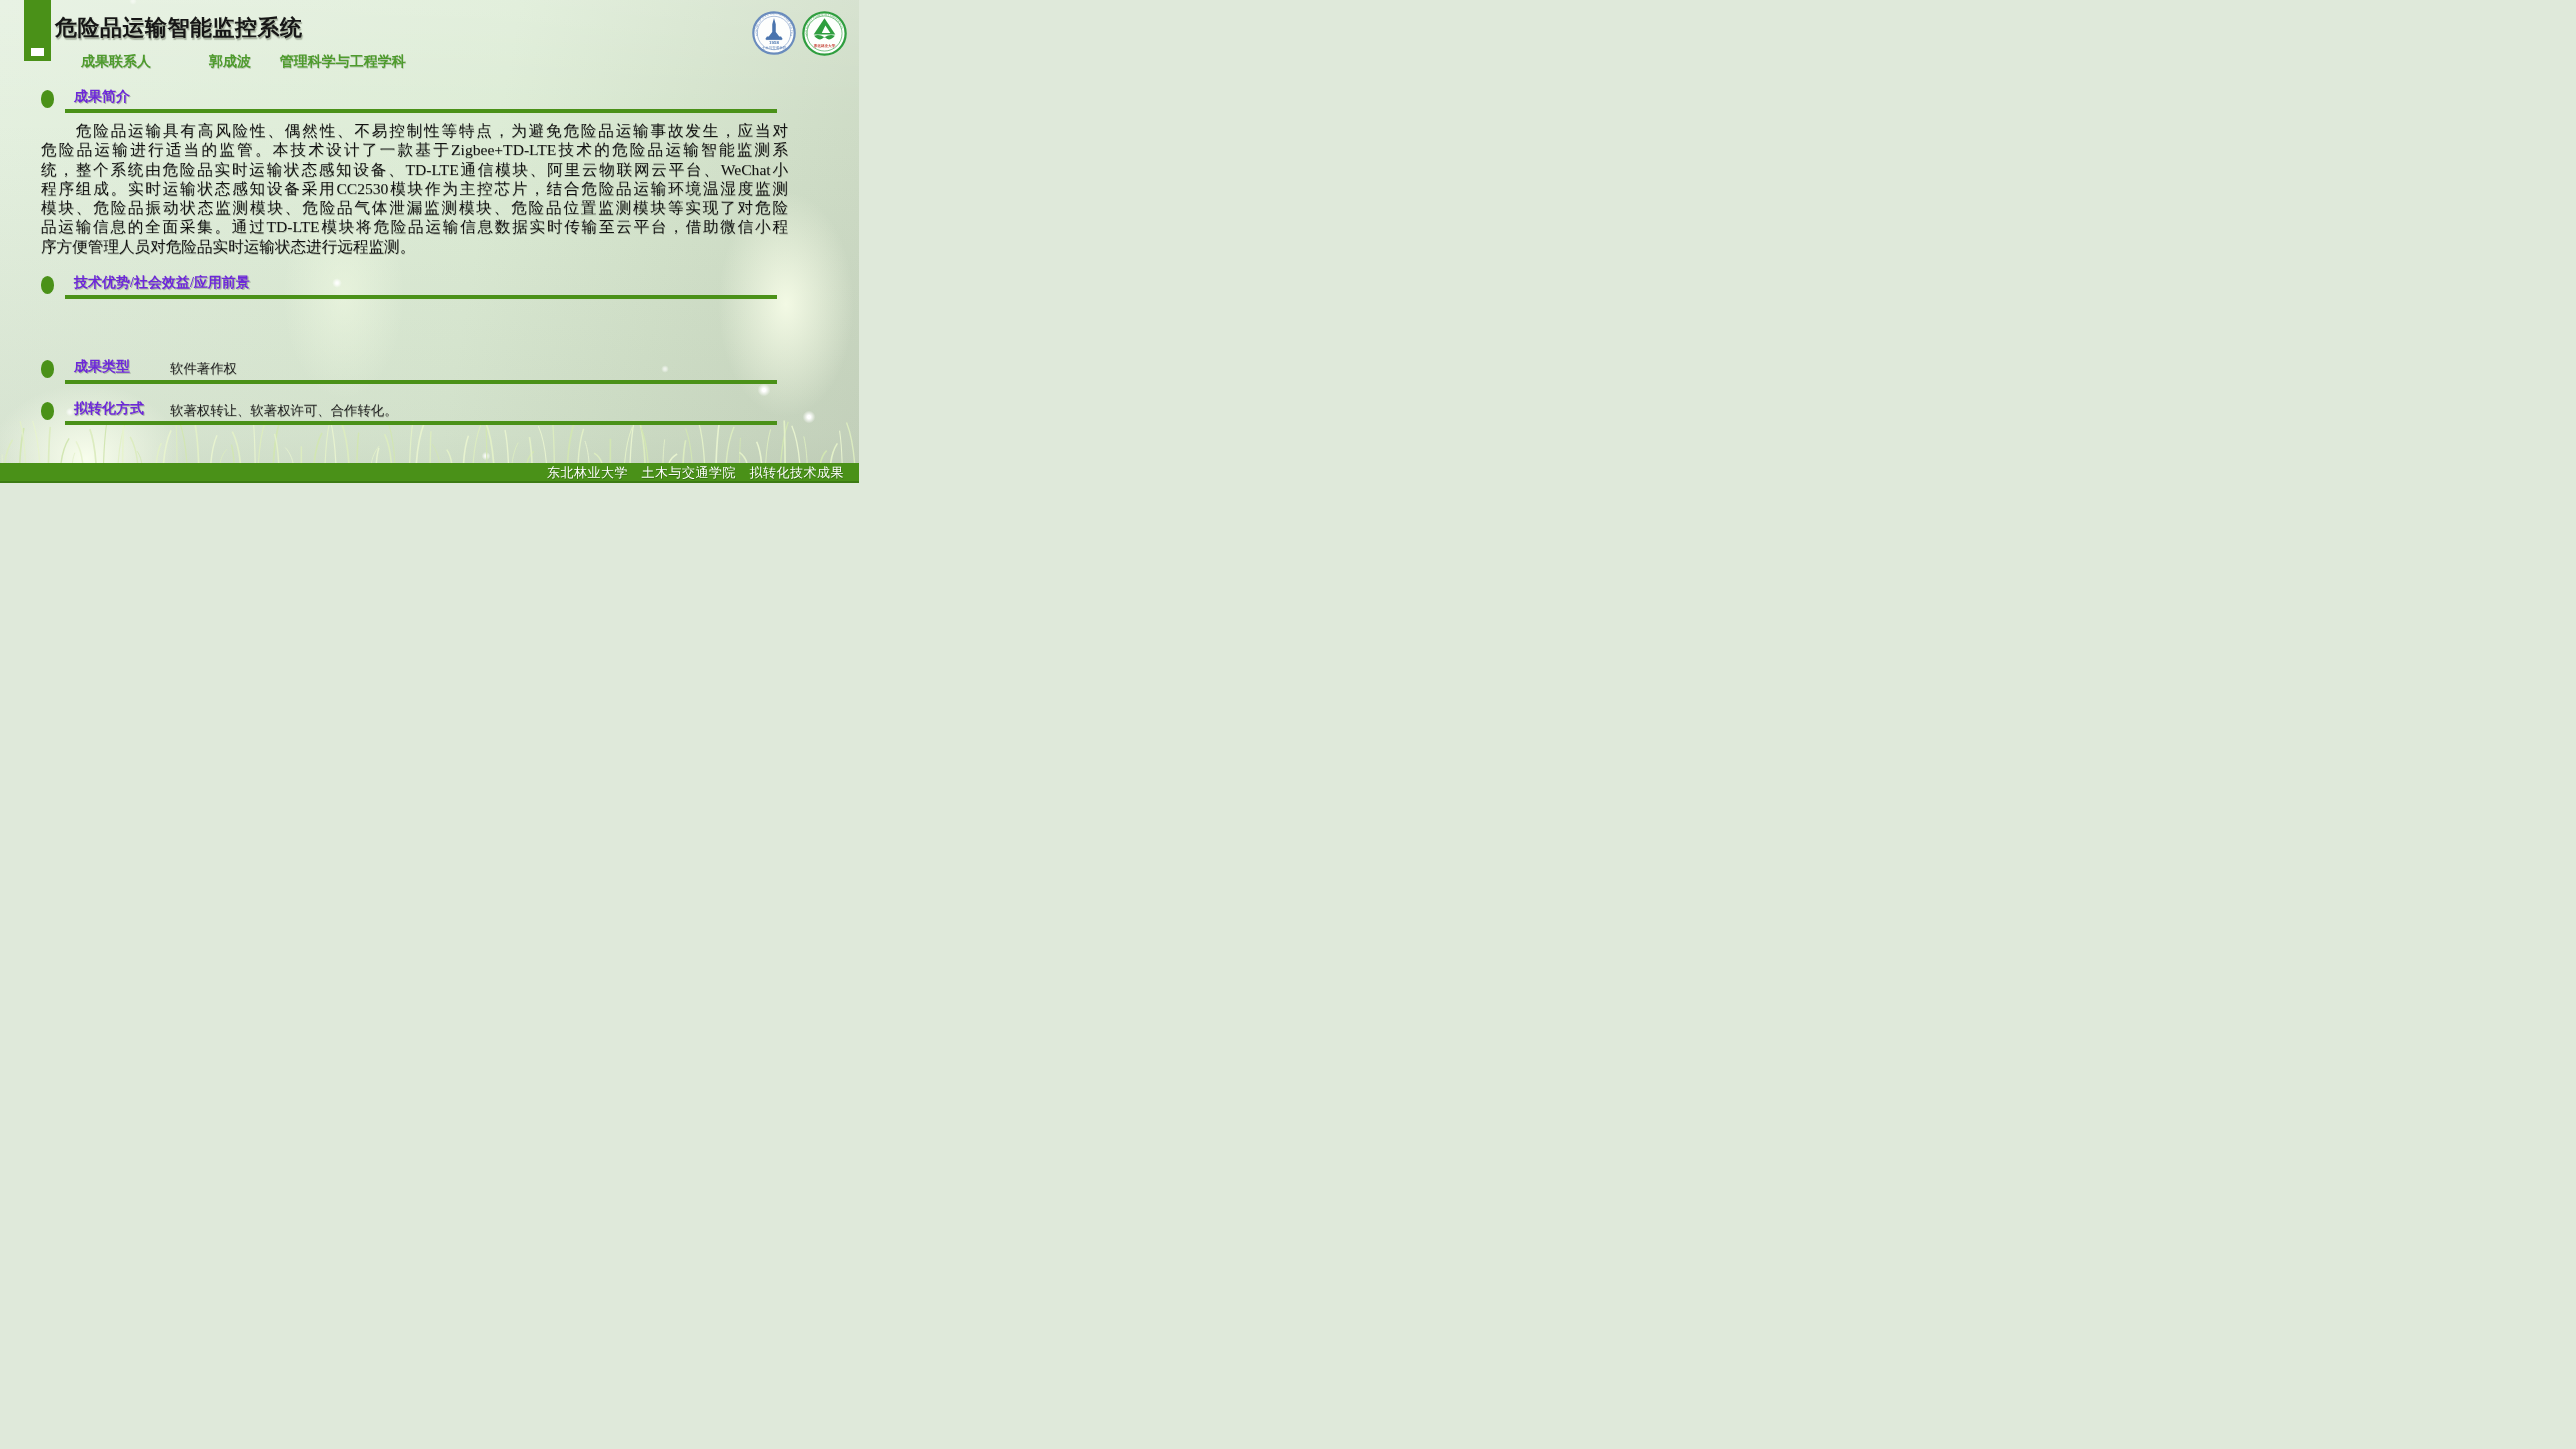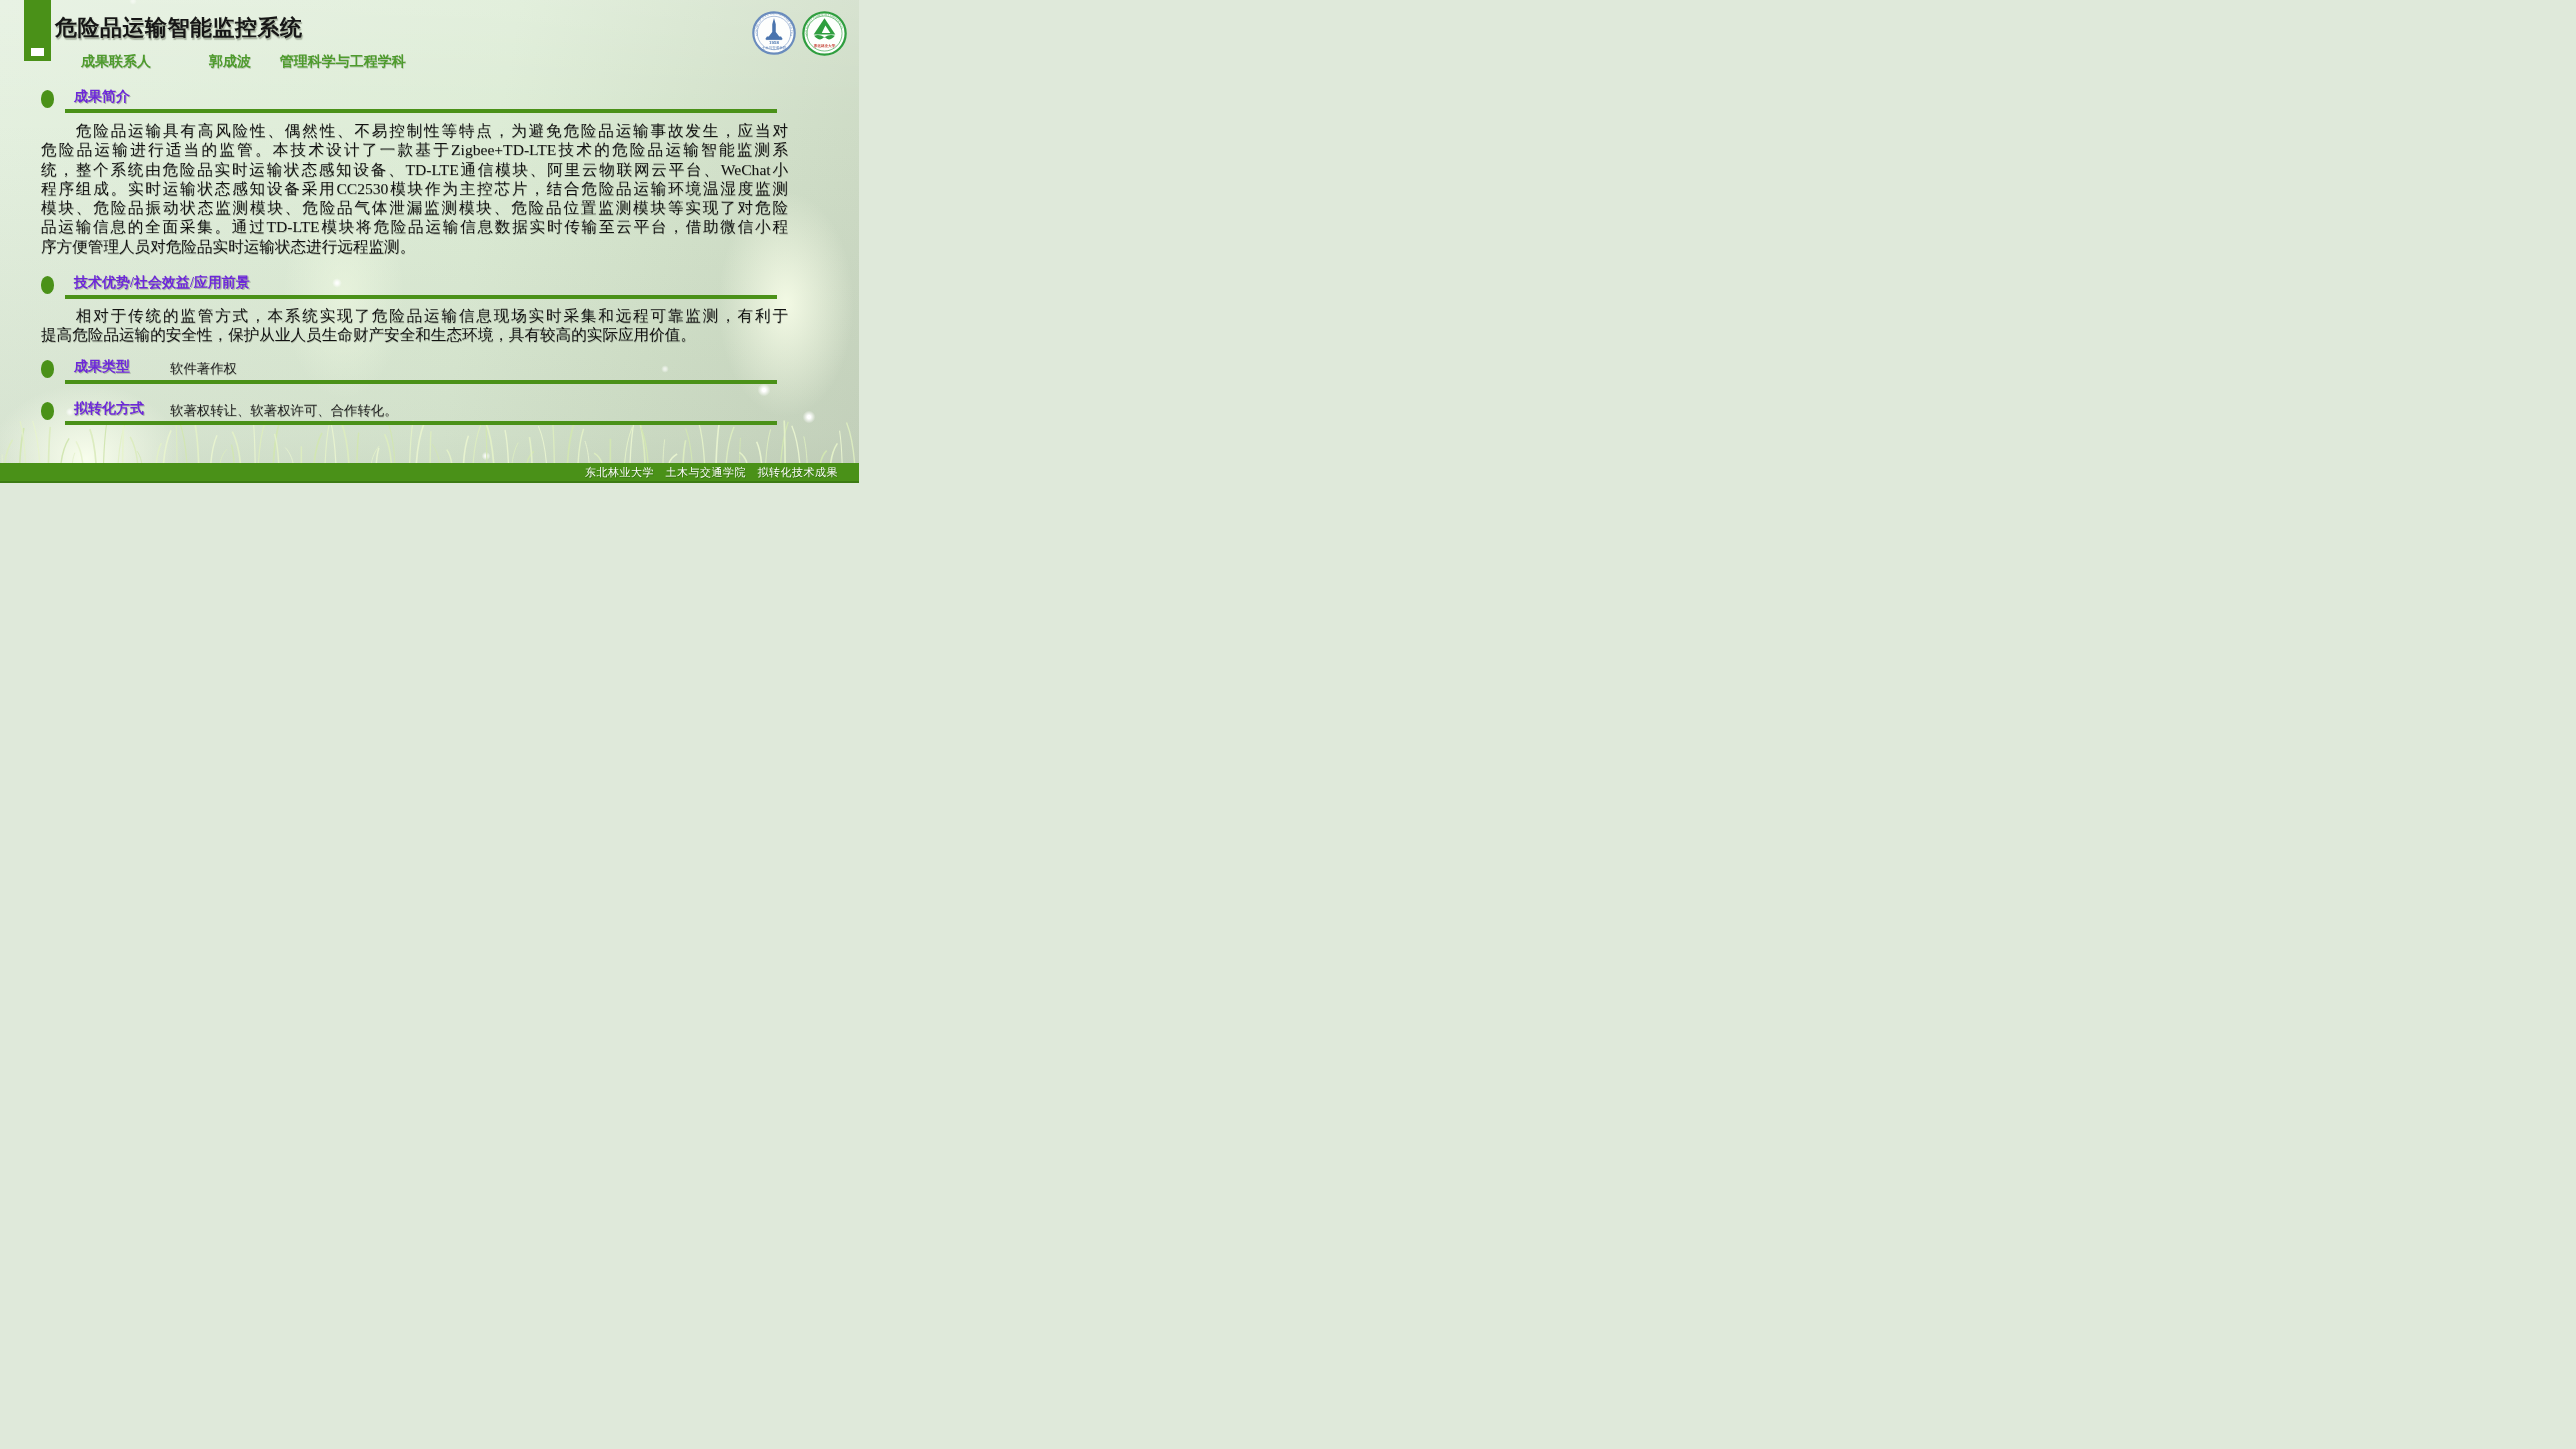--- a/index.html
+++ b/index.html
@@ -63,21 +63,21 @@
   }
   .para .line{text-align:justify;text-align-last:justify;white-space:nowrap;}
   .para .line:last-child{text-align-last:left;}
   
   .footer{
     position:absolute;left:0;bottom:0;width:100%;height:20.4px;background:#4a9118;z-index:3;
     box-shadow:inset 0 -2.1px 0 rgba(20,60,5,.25);
     display:flex;align-items:center;justify-content:flex-end;
   }
   .footer .footer-text{
-    font-size:11px;color:#ffffff;padding-right:21px;letter-spacing:0.5px;
+    font-size:13px;color:#ffffff;padding-right:15px;letter-spacing:0.5px;
     text-shadow:0.5px 0.5px 0.5px rgba(30,70,10,.5);
   }
 </style>
 </head>
 <body>
 
 <div class="slide">
   <div class="bg"></div>
 
   <svg class="grass" id="grass-layer" viewBox="0 0 1600 86" preserveAspectRatio="none">
@@ -221,24 +221,20 @@
     <div class="line">统，整个系统由危险品实时运输状态感知设备、TD-LTE通信模块、阿里云物联网云平台、WeChat小</div>
     <div class="line">程序组成。实时运输状态感知设备采用CC2530模块作为主控芯片，结合危险品运输环境温湿度监测</div>
     <div class="line">模块、危险品振动状态监测模块、危险品气体泄漏监测模块、危险品位置监测模块等实现了对危险</div>
     <div class="line">品运输信息的全面采集。通过TD-LTE模块将危险品运输信息数据实时传输至云平台，借助微信小程</div>
     <div class="line">序方便管理人员对危险品实时运输状态进行远程监测。</div>
   </div>
 
   <div class="bullet" style="top:276px"></div>
   <div class="sec-label" style="top:274px">技术优势/社会效益/应用前景</div>
   <div class="sec-bar" style="top:295px"></div>
-  <div class="para" style="top:306px">
-    <div class="line">　　相对于传统的监管方式，本系统实现了危险品运输信息现场实时采集和远程可靠监测，有利于</div>
-    <div class="line">提高危险品运输的安全性，保护从业人员生命财产安全和生态环境，具有较高的实际应用价值。</div>
-  </div>
 
   <div class="bullet" style="top:360px"></div>
   <div class="sec-label" style="top:358px">成果类型</div>
   <div class="sec-value" style="top:360px">软件著作权</div>
   <div class="sec-bar" style="top:380px;height:3.8px"></div>
 
   <div class="bullet" style="top:402px"></div>
   <div class="sec-label" style="top:400px">拟转化方式</div>
   <div class="sec-value" style="top:402px">软著权转让、软著权许可、合作转化。</div>
   <div class="sec-bar" style="top:421px;height:3.8px"></div>

